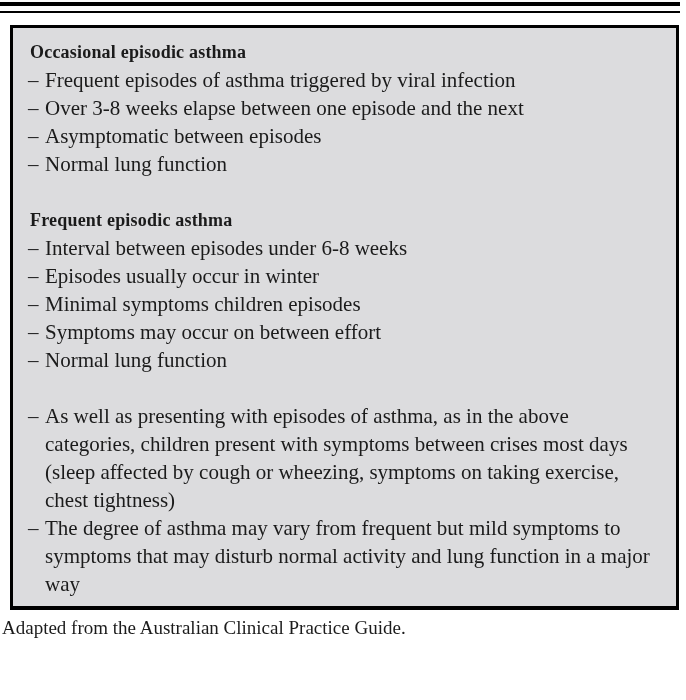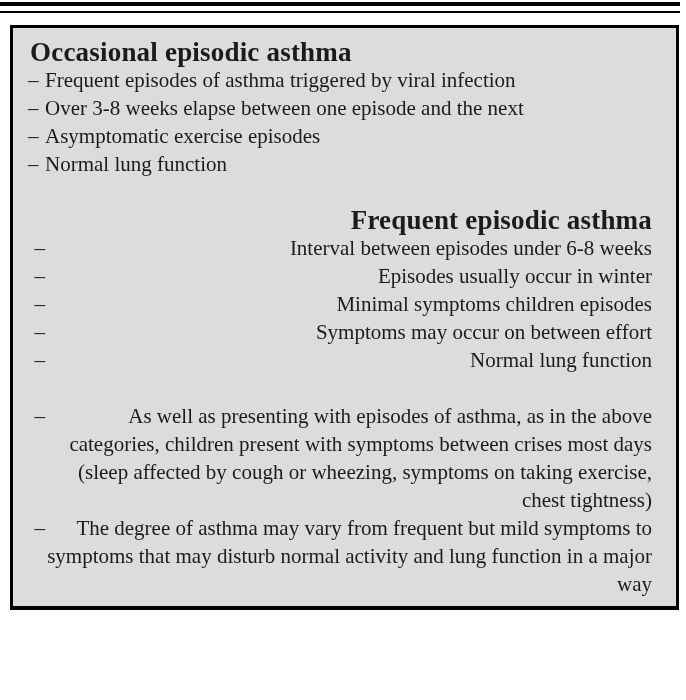--- a/index.html
+++ b/index.html
@@ -49,25 +49,24 @@
     box-sizing: border-box;
     width: 669px;
     margin: 12px 0 0 10px;
     border: 3px solid #000000;
     border-bottom-width: 4px;
     background: #dcdcde;
     padding: 10px 24px 8px 15px;
   }
   .section + .section {
     margin-top: 28px;
-    text-align: right;
   }
   .section-heading {
     margin: 0 0 0 2px;
-    font-size: 27px;
+    font-size: 18px;
     font-weight: 700;
     line-height: 28px;
     letter-spacing: 0.2px;
   }
   .item {
     display: flex;
     font-size: 21px;
     line-height: 28px;
   }
   .dash {
@@ -99,21 +98,21 @@
       <div class="item">
         <span class="dash">–</span>
         <span class="item-text">Frequent episodes of asthma triggered by viral infection</span>
       </div>
       <div class="item">
         <span class="dash">–</span>
         <span class="item-text">Over 3-8 weeks elapse between one episode and the next</span>
       </div>
       <div class="item">
         <span class="dash">–</span>
-        <span class="item-text">Asymptomatic exercise episodes</span>
+        <span class="item-text">Asymptomatic between episodes</span>
       </div>
       <div class="item">
         <span class="dash">–</span>
         <span class="item-text">Normal lung function</span>
       </div>
     </div>
 
     <div class="section">
       <h2 class="section-heading">Frequent episodic asthma</h2>
       <div class="item">
@@ -144,14 +143,15 @@
         <span class="item-text">As well as presenting with episodes of asthma, as in the above categories, children present with symptoms between crises most days (sleep affected by cough or wheezing, symptoms on taking exercise, chest tightness)</span>
       </div>
       <div class="item">
         <span class="dash">–</span>
         <span class="item-text">The degree of asthma may vary from frequent but mild symptoms to symptoms that may disturb normal activity and lung function in a major way</span>
       </div>
     </div>
 
   </div>
 
+  <div class="footer">Adapted from the Australian Clinical Practice Guide.</div>
 
 </div>
 
 </body></html>

